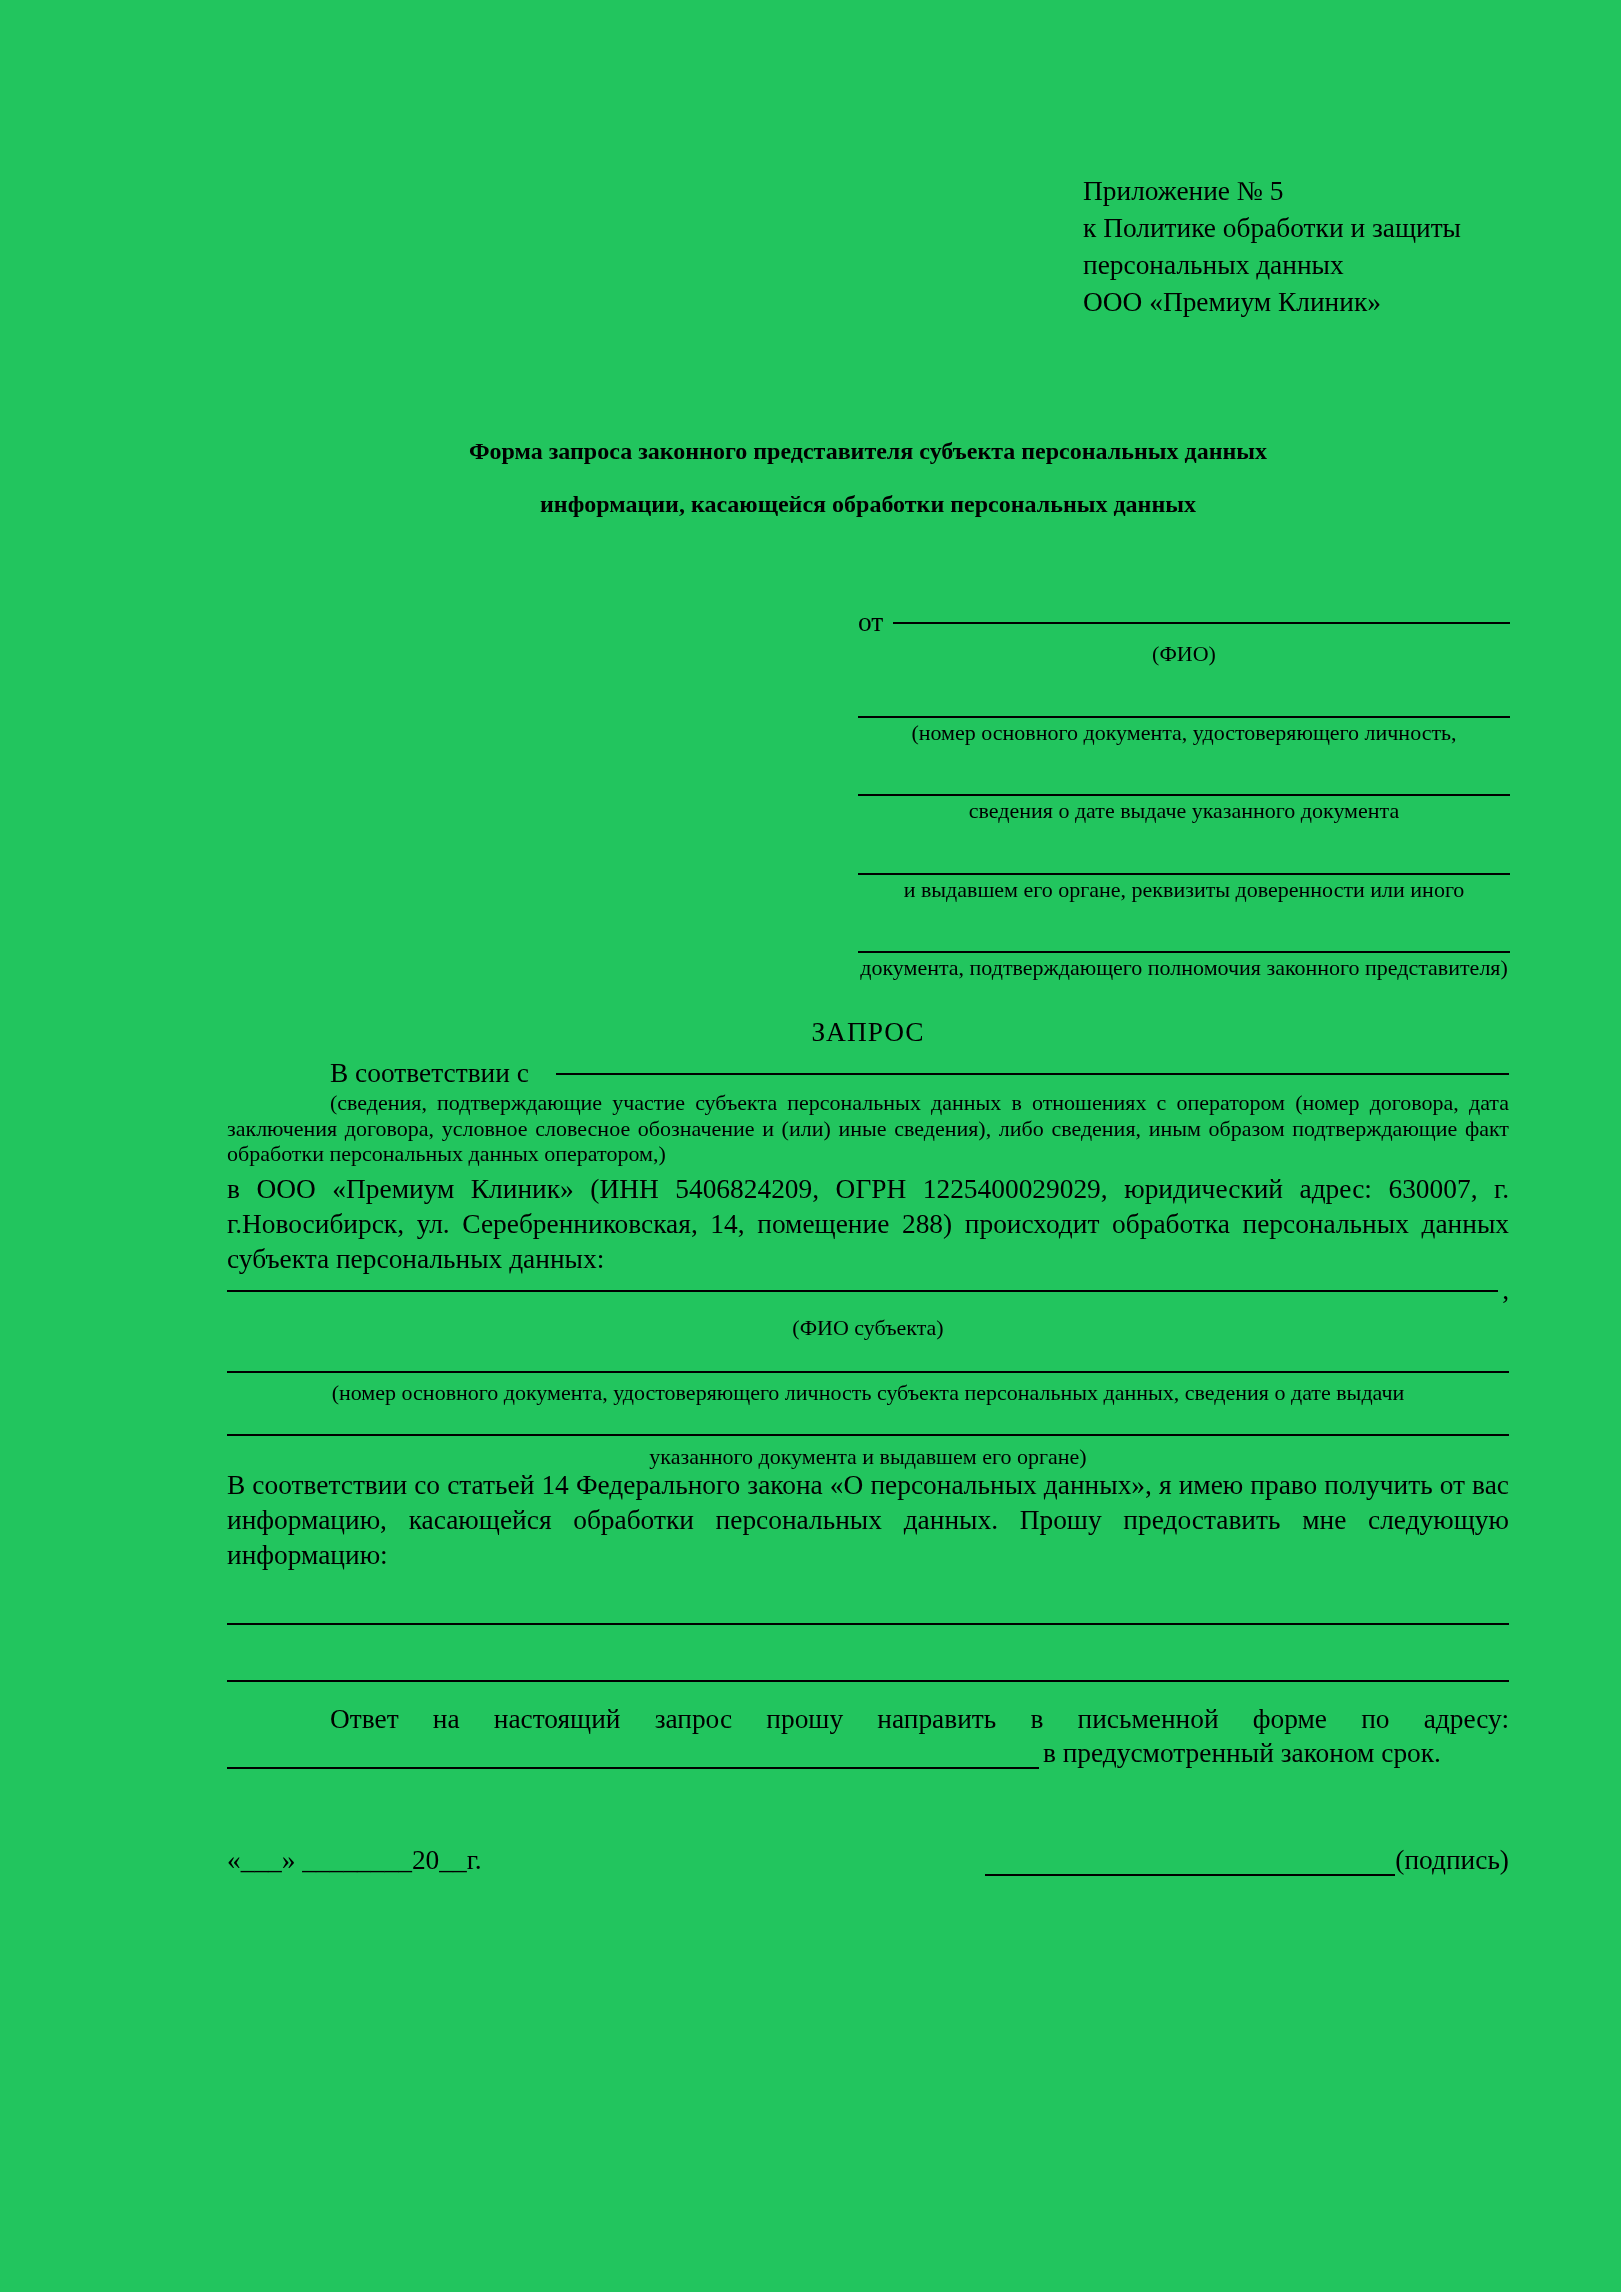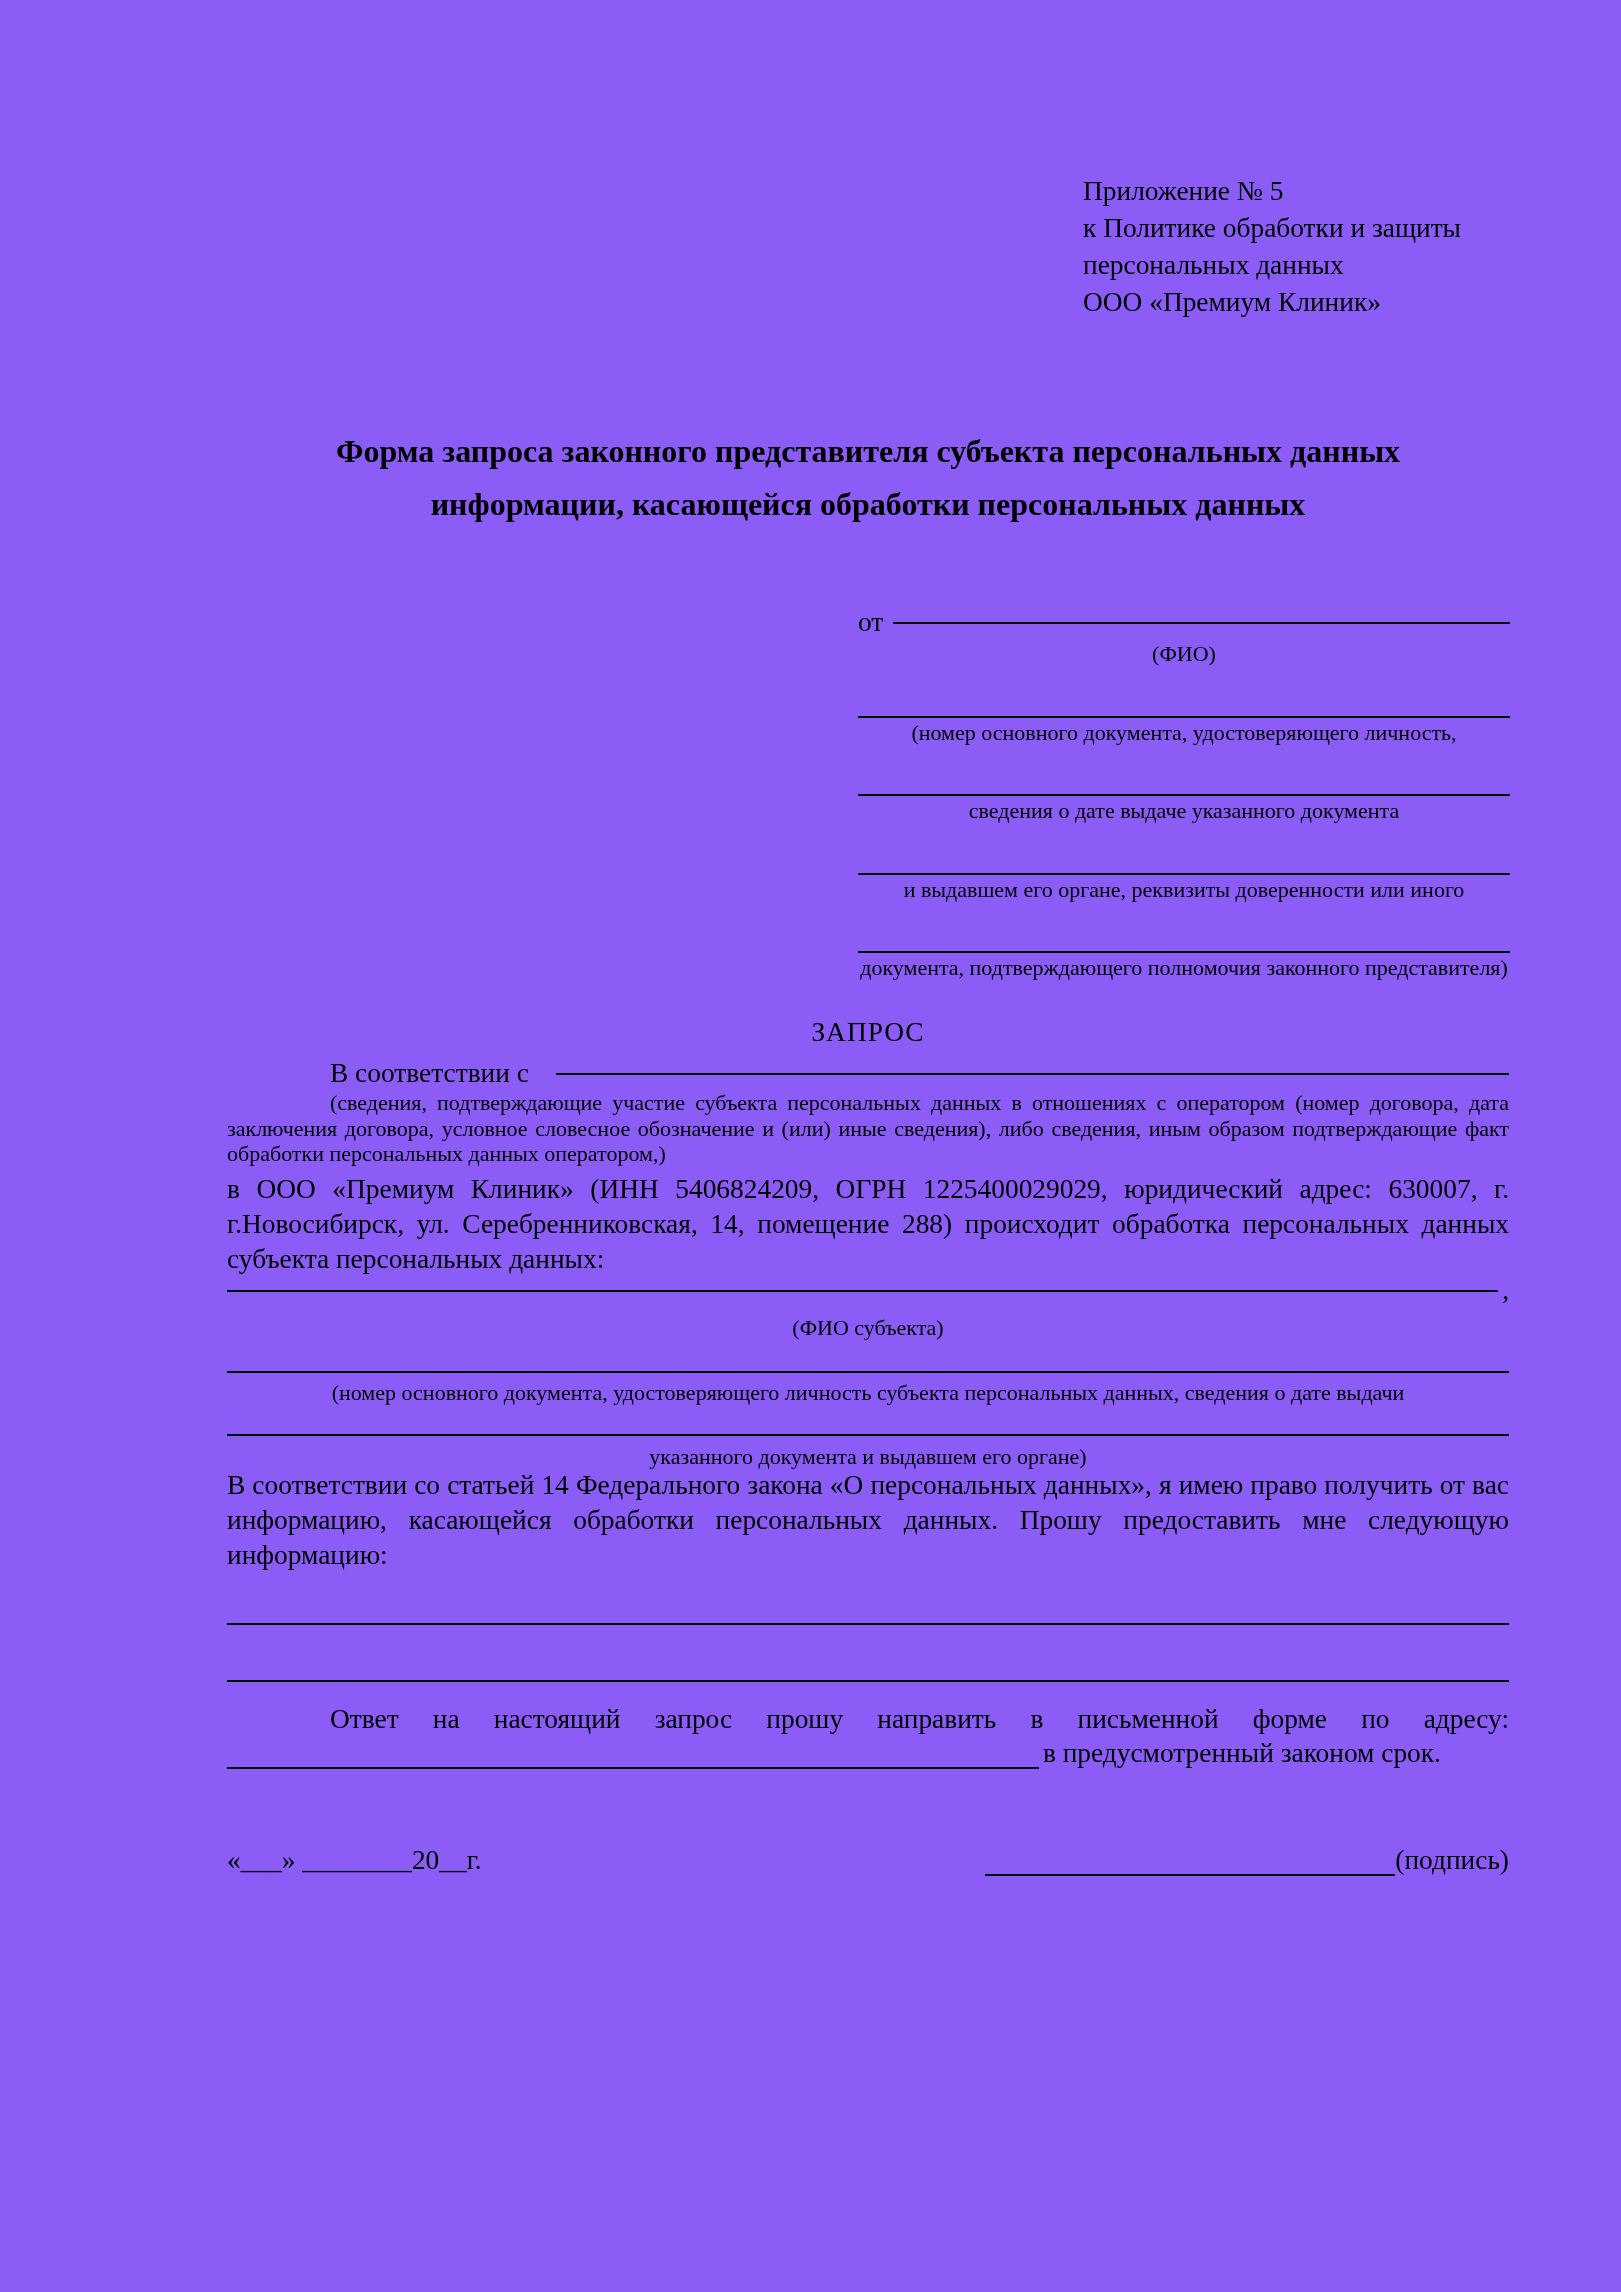--- a/index.html
+++ b/index.html
@@ -1,38 +1,38 @@
 <!DOCTYPE html>
 <html><head>
 <meta charset="utf-8">
 <style>
   html,body{margin:0;padding:0;background:#e8e8e8;}
   .page{
     position:relative;
     width:1621px;height:2293px;
-    background:#8b5cf6;
+    background:#22c55e;
     color:#000;
     font-family:"Liberation Serif","DejaVu Serif",serif;
     font-size:27.4px;
     overflow:hidden;
   }
   .abs{position:absolute;}
   .content{left:227px;width:1282px;}
   .center{text-align:center;}
   .justify{text-align:justify;}
   .bold{font-weight:bold;}
   .cap{font-size:22px;line-height:25.5px;}
   .body-par{line-height:35px;}
   
   .rule{height:25.5px;border-bottom:2.9px solid #000;}
   .fill{flex:1 1 auto;border-bottom:2.9px solid #000;}
   .row{display:flex;align-items:center;}
 
   .header-block{left:1083px;top:173px;line-height:37px;}
-  .doc-title{top:425px;font-size:32px;line-height:53px;}
+  .doc-title{top:425px;font-size:24px;line-height:53px;}
 
   .addressee{left:858px;top:606px;width:652px;}
   .addressee .to-line{margin-bottom:7.8px;}
   .addressee .from-row{height:33px;}
   .addressee .from-row span:first-child{margin-right:9.8px;}
   .addressee .cap{margin-top:2px;}
   .addressee .rule{margin-top:23.5px;}
 
   .zapros-heading{top:1017px;letter-spacing:1px;}
   .intro-row{top:1057px;height:33px;}

